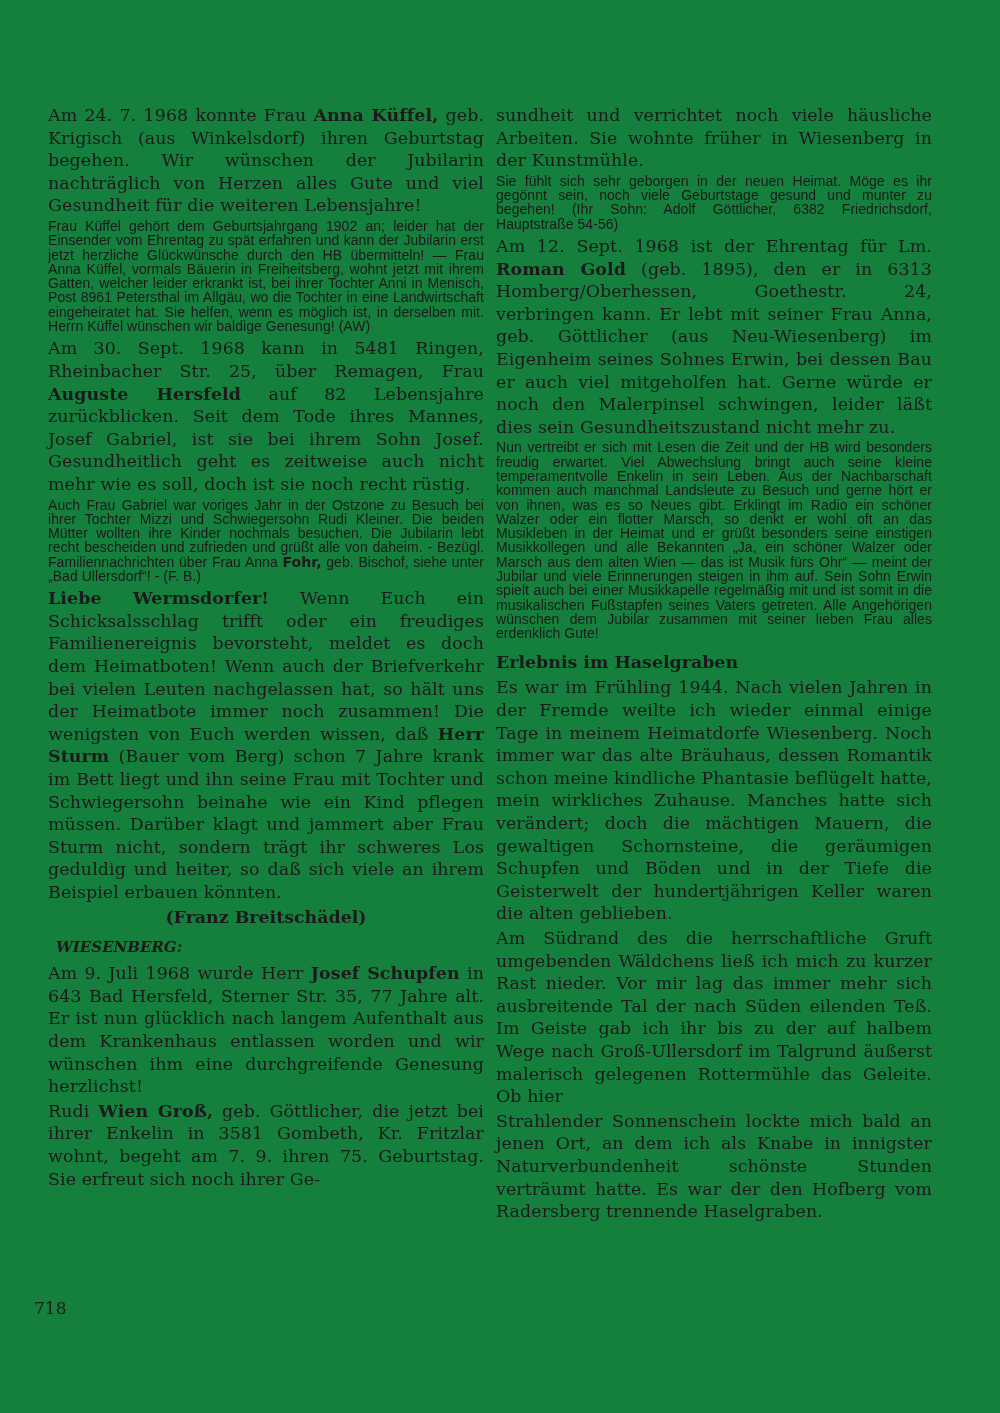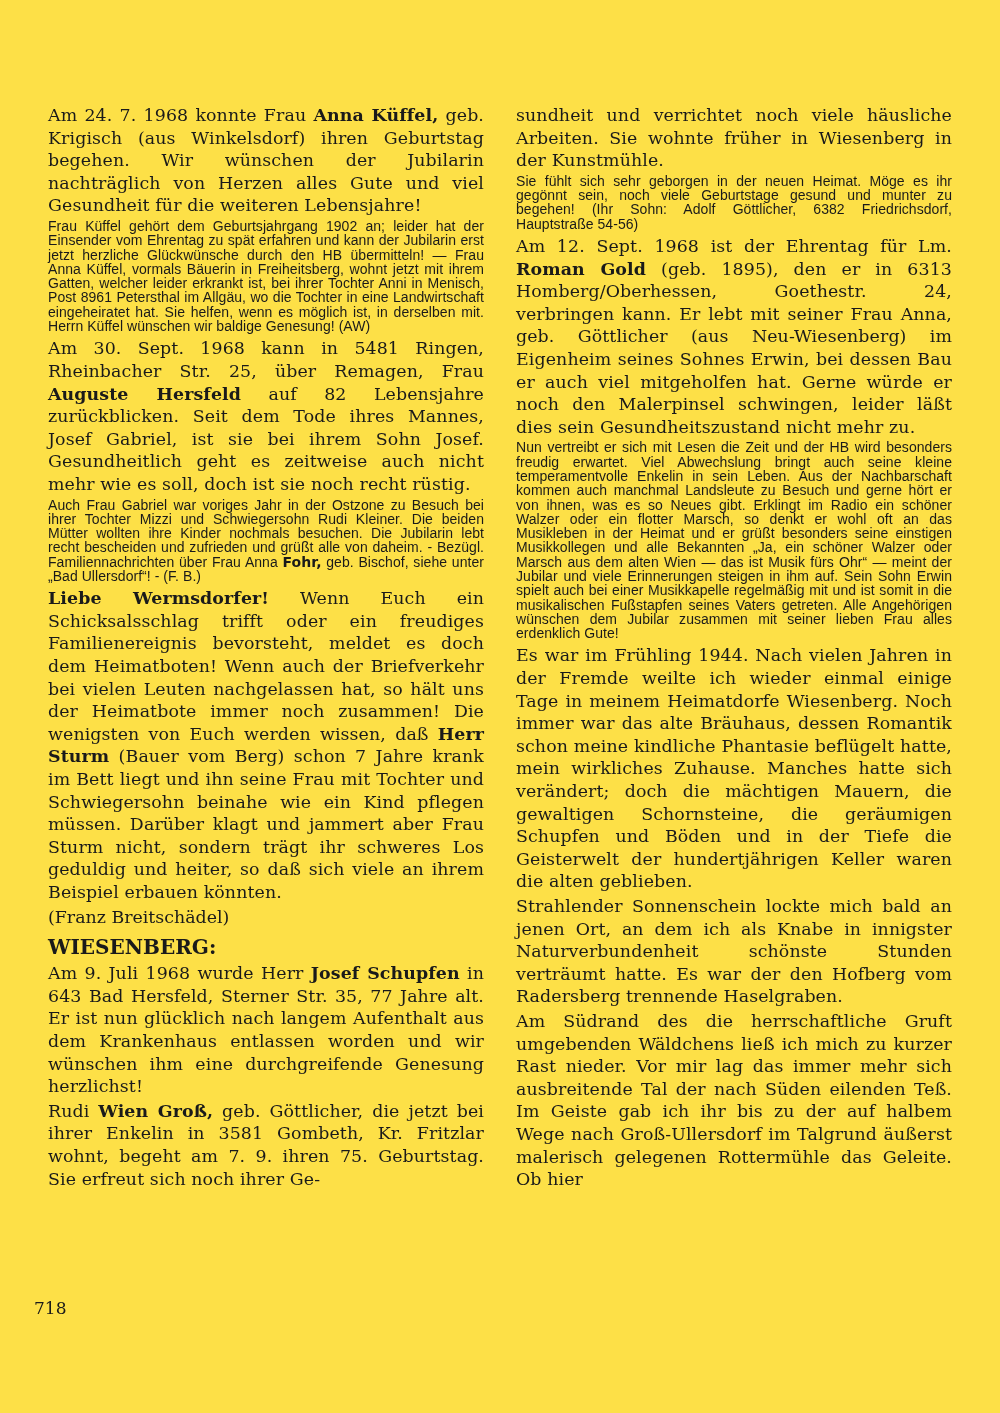--- a/index.html
+++ b/index.html
@@ -1,26 +1,26 @@
 <!DOCTYPE html>
 <html><head>
 <meta charset="utf-8">
 <style>
   html, body { margin: 0; padding: 0; background: #ffffff; }
   body { width: 1000px; height: 1413px; position: relative; overflow: hidden; color: #1a1a1a; }
-  .page { position: absolute; left: 0; top: 0; width: 1000px; height: 1413px; background: #fde047; }
+  .page { position: absolute; left: 0; top: 0; width: 1000px; height: 1413px; background: #15803d; }
   .col { position: absolute; top: 104px; width: 436px; }
   .col-left { left: 48px; }
-  .col-right { left: 516px; width: 436px; }
+  .col-right { left: 496px; width: 436px; }
   .big { font-family: "DejaVu Serif", serif; font-size: 17.4px; line-height: 22.6px; text-align: justify; margin: 0 0 2px 0; letter-spacing: 0.1px; }
   .small { font-family: "Liberation Sans", sans-serif; font-size: 14px; line-height: 14.3px; text-align: justify; margin: 2px 0 4px 0; letter-spacing: 0.05px; }
   .big b, .head { font-weight: bold; }
   .small b { font-family: "DejaVu Sans", sans-serif; }
-  .sign { font-family: "DejaVu Serif", serif; font-size: 17.4px; line-height: 22.6px; text-align: left; margin: 0 0 4px 0; }
-  .head { font-family: "DejaVu Serif", serif; font-size: 20px; line-height: 22px; margin: 8px 0 4px 0; }
+  .sign { font-family: "DejaVu Serif", serif; font-size: 17.4px; line-height: 22.6px; text-align: center; margin: 0 0 4px 0; font-weight: bold; }
+  .head { font-family: "DejaVu Serif", serif; font-size: 15px; line-height: 22px; margin: 8px 0 4px 8px; font-style: italic; }
   .section-head { font-family: "DejaVu Serif", serif; font-weight: bold; font-size: 17.4px; line-height: 24px; margin: 10px 0 2px 0; }
   .pageno { position: absolute; left: 34px; top: 1298px; font-family: "DejaVu Serif", serif; font-size: 17px; }
 </style>
 </head>
 <body>
 
 <div class="page">
   <div class="col col-left" id="left">
       <p class="big"><span>Am 24. 7. 1968 konnte Frau </span><b>Anna Küffel,</b><span> geb. Krigisch (aus Winkelsdorf) ihren Geburtstag begehen. Wir wünschen der Jubilarin nachträglich von Herzen alles Gute und viel Gesundheit für die weiteren Lebensjahre!</span></p>
       <p class="small"><span>Frau Küffel gehört dem Geburtsjahrgang 1902 an; leider hat der Einsender vom Ehrentag zu spät erfahren und kann der Jubilarin erst jetzt herzliche Glückwünsche durch den HB übermitteln! — Frau Anna Küffel, vormals Bäuerin in Freiheitsberg, wohnt jetzt mit ihrem Gatten, welcher leider erkrankt ist, bei ihrer Tochter Anni in Menisch, Post 8961 Petersthal im Allgäu, wo die Tochter in eine Landwirtschaft eingeheiratet hat. Sie helfen, wenn es möglich ist, in derselben mit. Herrn Küffel wünschen wir baldige Genesung! (AW)</span></p>
@@ -30,18 +30,19 @@
       <div class="sign">(Franz Breitschädel)</div>
       <div class="head">WIESENBERG:</div>
       <p class="big"><span>Am 9. Juli 1968 wurde Herr </span><b>Josef Schupfen</b><span> in 643 Bad Hersfeld, Sterner Str. 35, 77 Jahre alt. Er ist nun glücklich nach langem Aufenthalt aus dem Krankenhaus entlassen worden und wir wünschen ihm eine durchgreifende Genesung herzlichst!</span></p>
       <p class="big"><span>Rudi </span><b>Wien Groß,</b><span> geb. Göttlicher, die jetzt bei ihrer Enkelin in 3581 Gombeth, Kr. Fritzlar wohnt, begeht am 7. 9. ihren 75. Geburtstag. Sie erfreut sich noch ihrer Ge-</span></p>
     </div>
   <div class="col col-right" id="right">
       <p class="big"><span>sundheit und verrichtet noch viele häusliche Arbeiten. Sie wohnte früher in Wiesenberg in der Kunstmühle.</span></p>
       <p class="small"><span>Sie fühlt sich sehr geborgen in der neuen Heimat. Möge es ihr gegönnt sein, noch viele Geburtstage gesund und munter zu begehen! (Ihr Sohn: Adolf Göttlicher, 6382 Friedrichsdorf, Hauptstraße 54-56)</span></p>
       <p class="big"><span>Am 12. Sept. 1968 ist der Ehrentag für Lm. </span><b>Roman Gold</b><span> (geb. 1895), den er in 6313 Homberg/Oberhessen, Goethestr. 24, verbringen kann. Er lebt mit seiner Frau Anna, geb. Göttlicher (aus Neu-Wiesenberg) im Eigenheim seines Sohnes Erwin, bei dessen Bau er auch viel mitgeholfen hat. Gerne würde er noch den Malerpinsel schwingen, leider läßt dies sein Gesundheitszustand nicht mehr zu.</span></p>
       <p class="small"><span>Nun vertreibt er sich mit Lesen die Zeit und der HB wird besonders freudig erwartet. Viel Abwechslung bringt auch seine kleine temperamentvolle Enkelin in sein Leben. Aus der Nachbarschaft kommen auch manchmal Landsleute zu Besuch und gerne hört er von ihnen, was es so Neues gibt. Erklingt im Radio ein schöner Walzer oder ein flotter Marsch, so denkt er wohl oft an das Musikleben in der Heimat und er grüßt besonders seine einstigen Musikkollegen und alle Bekannten „Ja, ein schöner Walzer oder Marsch aus dem alten Wien — das ist Musik fürs Ohr“ — meint der Jubilar und viele Erinnerungen steigen in ihm auf. Sein Sohn Erwin spielt auch bei einer Musikkapelle regelmäßig mit und ist somit in die musikalischen Fußstapfen seines Vaters getreten. Alle Angehörigen wünschen dem Jubilar zusammen mit seiner lieben Frau alles erdenklich Gute!</span></p>
+      <div class="section-head">Erlebnis im Haselgraben</div>
       <p class="big"><span>Es war im Frühling 1944. Nach vielen Jahren in der Fremde weilte ich wieder einmal einige Tage in meinem Heimatdorfe Wiesenberg. Noch immer war das alte Bräuhaus, dessen Romantik schon meine kindliche Phantasie beflügelt hatte, mein wirkliches Zuhause. Manches hatte sich verändert; doch die mächtigen Mauern, die gewaltigen Schornsteine, die geräumigen Schupfen und Böden und in der Tiefe die Geisterwelt der hundertjährigen Keller waren die alten geblieben.</span></p>
+      <p class="big"><span>Am Südrand des die herrschaftliche Gruft umgebenden Wäldchens ließ ich mich zu kurzer Rast nieder. Vor mir lag das immer mehr sich ausbreitende Tal der nach Süden eilenden Teß. Im Geiste gab ich ihr bis zu der auf halbem Wege nach Groß-Ullersdorf im Talgrund äußerst malerisch gelegenen Rottermühle das Geleite. Ob hier</span></p>
       <p class="big"><span>Strahlender Sonnenschein lockte mich bald an jenen Ort, an dem ich als Knabe in innigster Naturverbundenheit schönste Stunden verträumt hatte. Es war der den Hofberg vom Radersberg trennende Haselgraben.</span></p>
-      <p class="big"><span>Am Südrand des die herrschaftliche Gruft umgebenden Wäldchens ließ ich mich zu kurzer Rast nieder. Vor mir lag das immer mehr sich ausbreitende Tal der nach Süden eilenden Teß. Im Geiste gab ich ihr bis zu der auf halbem Wege nach Groß-Ullersdorf im Talgrund äußerst malerisch gelegenen Rottermühle das Geleite. Ob hier</span></p>
     </div>
   <div class="pageno">718</div>
 </div>
 
 </body></html>

